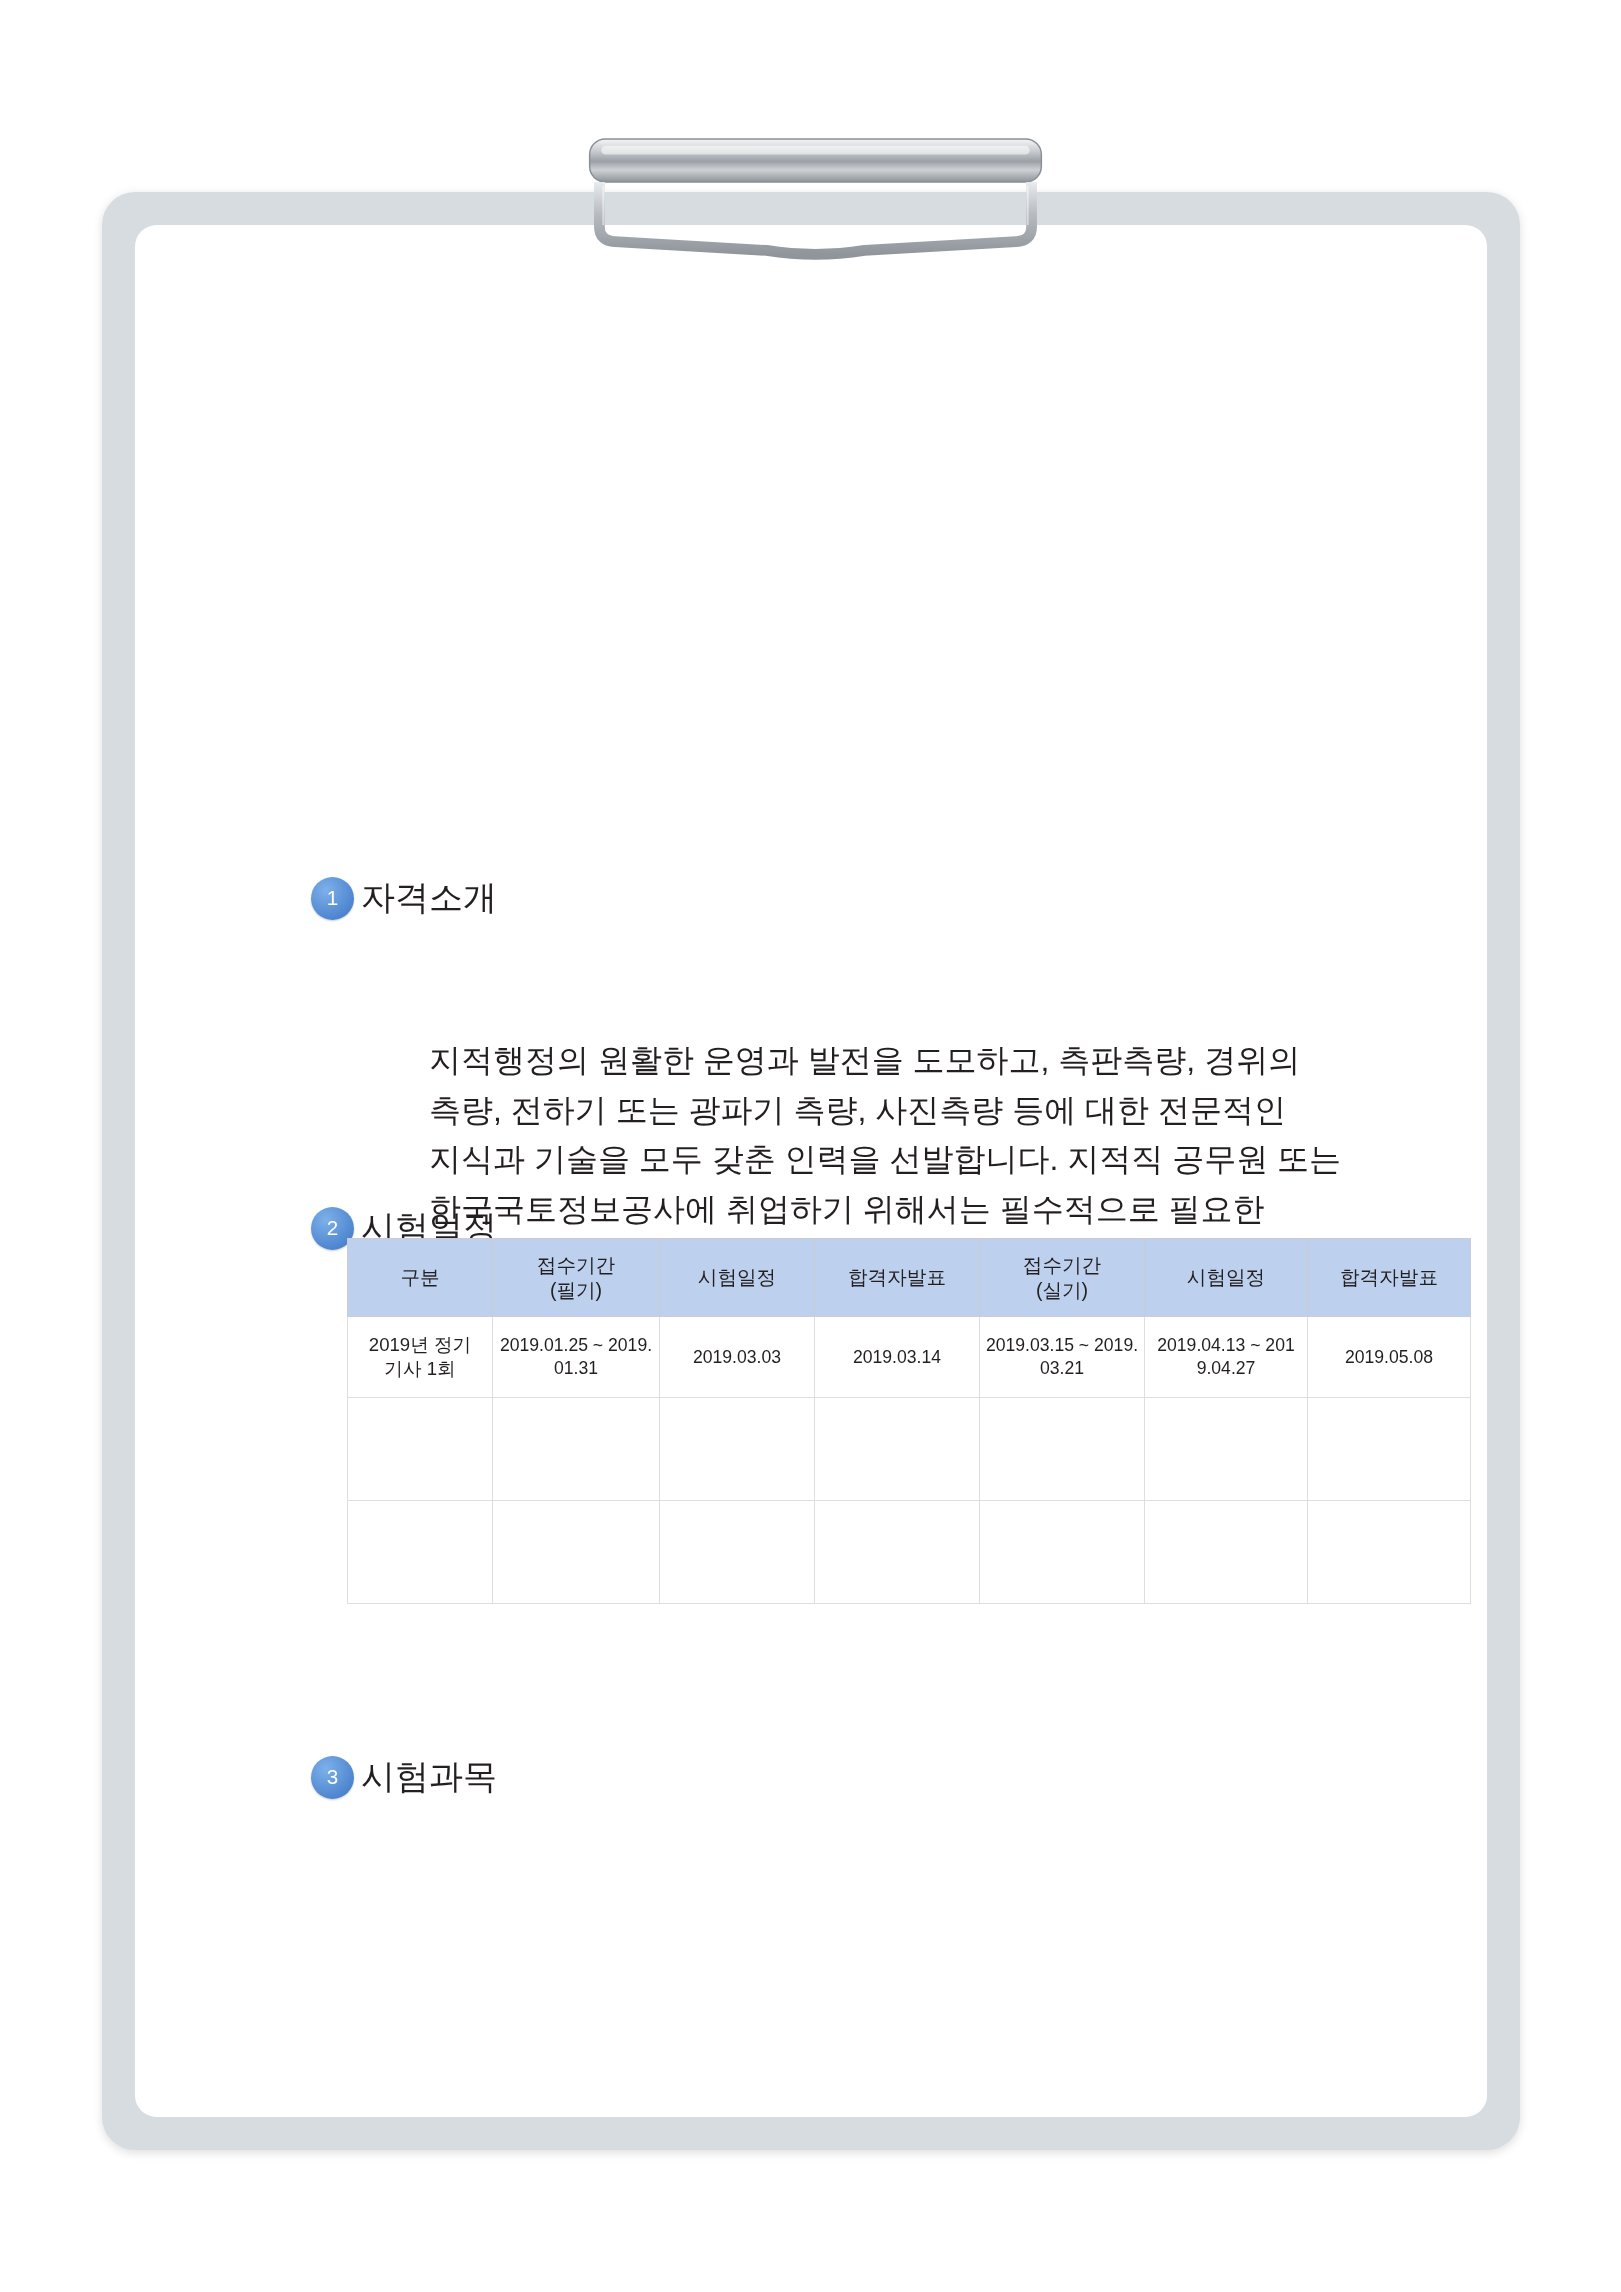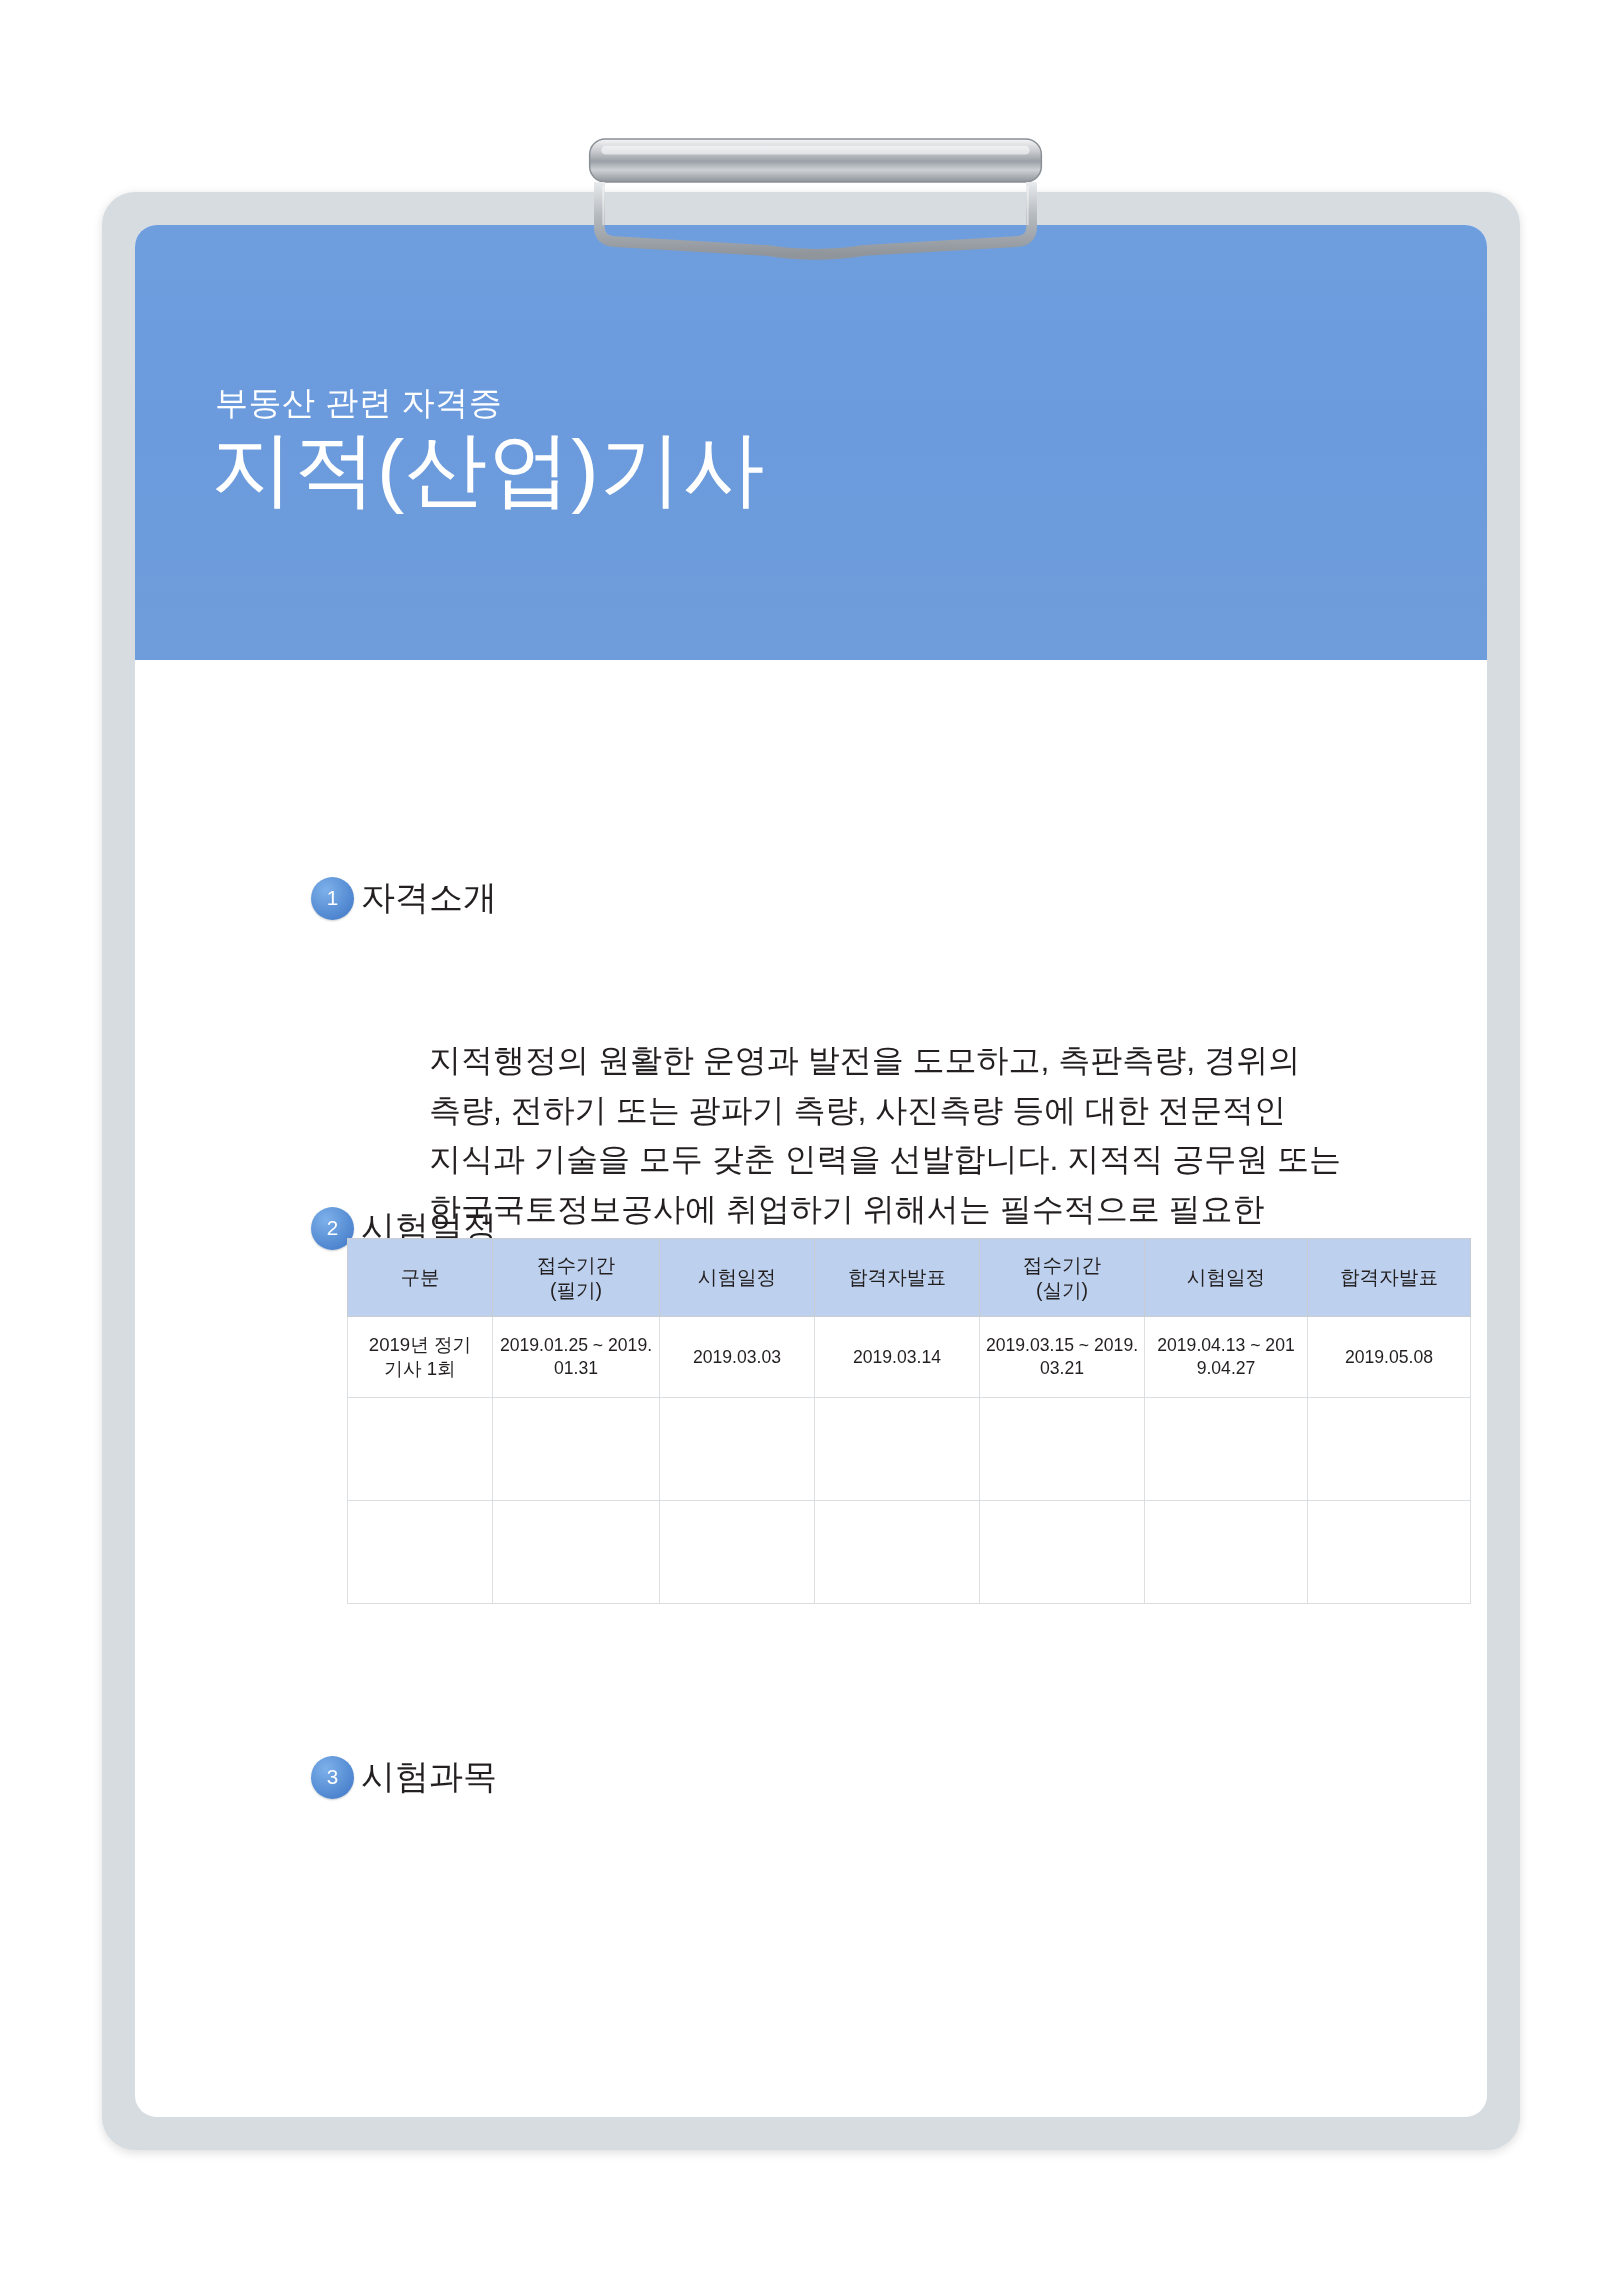--- a/index.html
+++ b/index.html
@@ -151,24 +151,20 @@
   .col-6 { width: 163px; }
   .col-7 { width: 163px; }
 </style>
 </head>
 <body>
 
 <div class="clipboard">
 
   <div class="clip-inner">
 
-    <div class="header">
-      <div class="kicker">부동산 관련 자격증</div>
-      <div class="title">지적(산업)기사</div>
-    </div>
 
     <div class="section-head" style="left:176px; top:650px;">
       <div class="num-badge">1</div>
       <div class="section-title">자격소개</div>
     </div>
     <div class="body-text" style="left:294px; top:811px; width:1039px;">지적행정의 원활한 운영과 발전을 도모하고, 측판측량, 경위의
 측량, 전하기 또는 광파기 측량, 사진측량 등에 대한 전문적인
 지식과 기술을 모두 갖춘 인력을 선발합니다. 지적직 공무원 또는
 한국국토정보공사에 취업하기 위해서는 필수적으로 필요한
 자격입니다.</div>

